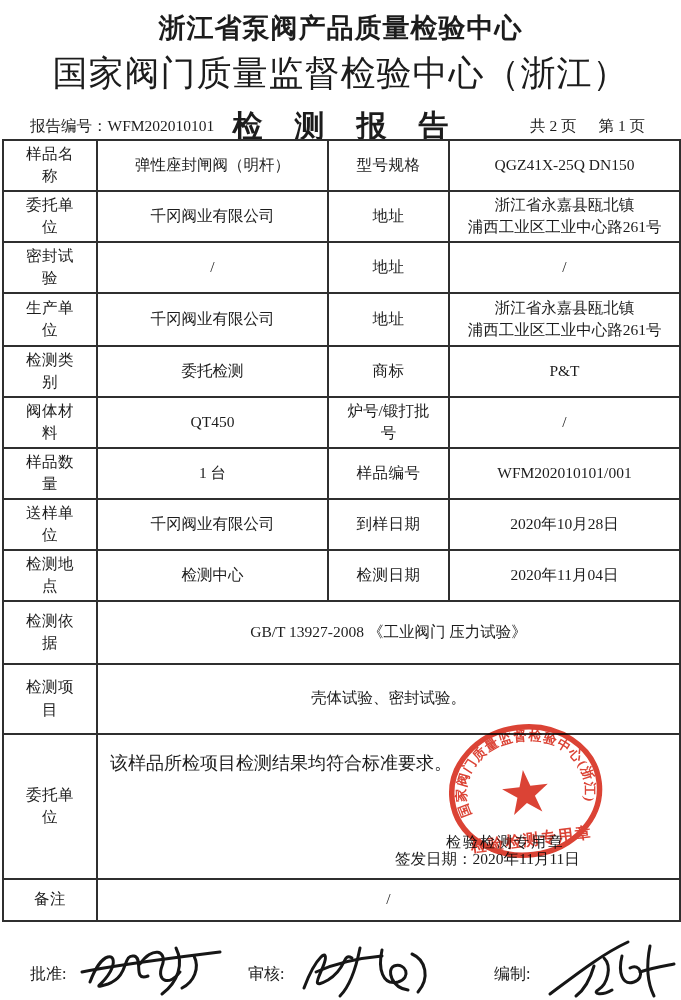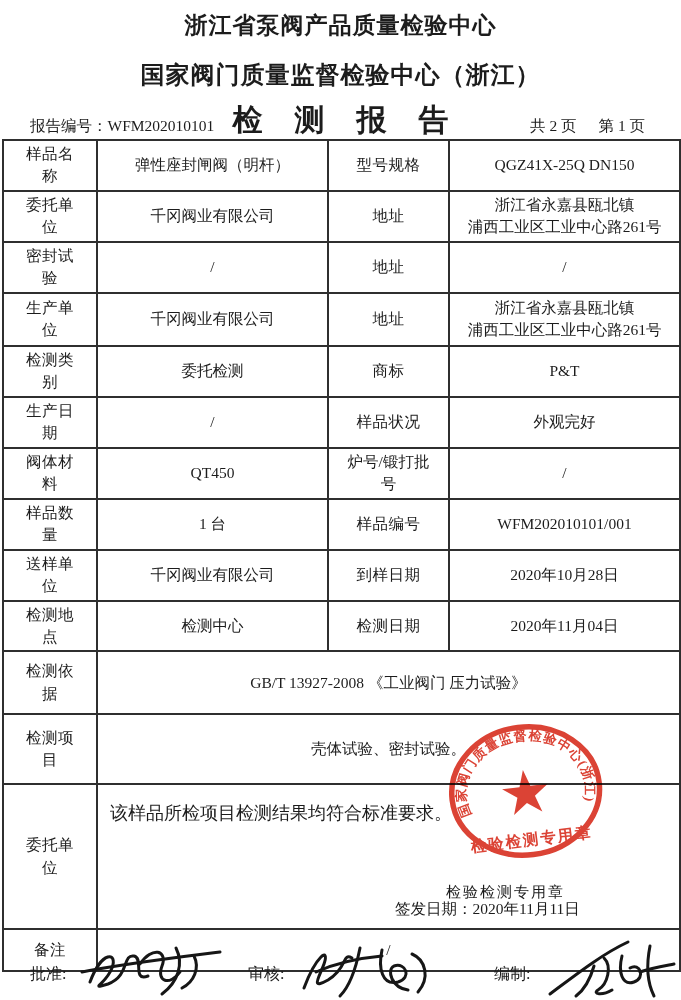--- a/index.html
+++ b/index.html
@@ -10,23 +10,23 @@
   *{margin:0;padding:0;box-sizing:border-box;}
   html,body{background:#e8e8e8;}
   body{font-family:"Liberation Serif","DejaVu Serif",serif;color:var(--ink);}
   .page{
     position:relative;width:681px;height:1000px;background:#ffffff;
     margin:0 auto;overflow:hidden;
   }
   
   .hdr{position:absolute;top:0;left:0;width:681px;text-align:center;}
   .t1{margin-top:10px;font-family:Liberation Serif, serif;
-      font-weight:700;font-size:23px;letter-spacing:1px;}
-  .t2{margin-top:18px;font-family:"Liberation Sans","DejaVu Sans",sans-serif;
-      font-weight:700;font-size:24px;letter-spacing:1px;}
+      font-weight:700;font-size:27px;letter-spacing:1px;}
+  .t2{margin-top:4px;font-family:"Liberation Sans","DejaVu Sans",sans-serif;
+      font-weight:400;font-size:35px;letter-spacing:1px;}
   .t3{margin-top:9px;font-family:"Liberation Sans","DejaVu Sans",sans-serif;
       font-weight:700;font-size:30px;letter-spacing:32px;padding-left:32px;}
   .meta{position:absolute;top:116px;left:0;width:681px;font-size:15.5px;}
   .meta .rn{position:absolute;left:30px;top:0;white-space:nowrap;}
   .meta .pg{position:absolute;right:36px;top:0;white-space:nowrap;}
   .meta .pg span{margin-left:22px;}
   .meta .pg span:first-child{margin-left:0;}
   
   table.rep{
     position:absolute;left:2px;top:139px;width:677px;
@@ -113,26 +113,20 @@
       <td>千冈阀业有限公司</td>
       <td class="lb">地址</td>
       <td>浙江省永嘉县瓯北镇
 浦西工业区工业中心路261号</td>
     </tr>
     <tr style="height:46px">
       <td class="lb">检测类别</td>
       <td>委托检测</td>
       <td class="lb">商标</td>
       <td>P&amp;T</td>
-    </tr>
-    <tr style="height:49px">
-      <td class="lb">生产日期</td>
-      <td>/</td>
-      <td class="lb">样品状况</td>
-      <td>外观完好</td>
     </tr>
     <tr style="height:49px">
       <td class="lb">阀体材料</td>
       <td>QT450</td>
       <td class="lb small-lb">炉号/锻打批号</td>
       <td>/</td>
     </tr>
     <tr style="height:45px">
       <td class="lb">样品数量</td>
       <td>1 台</td>

